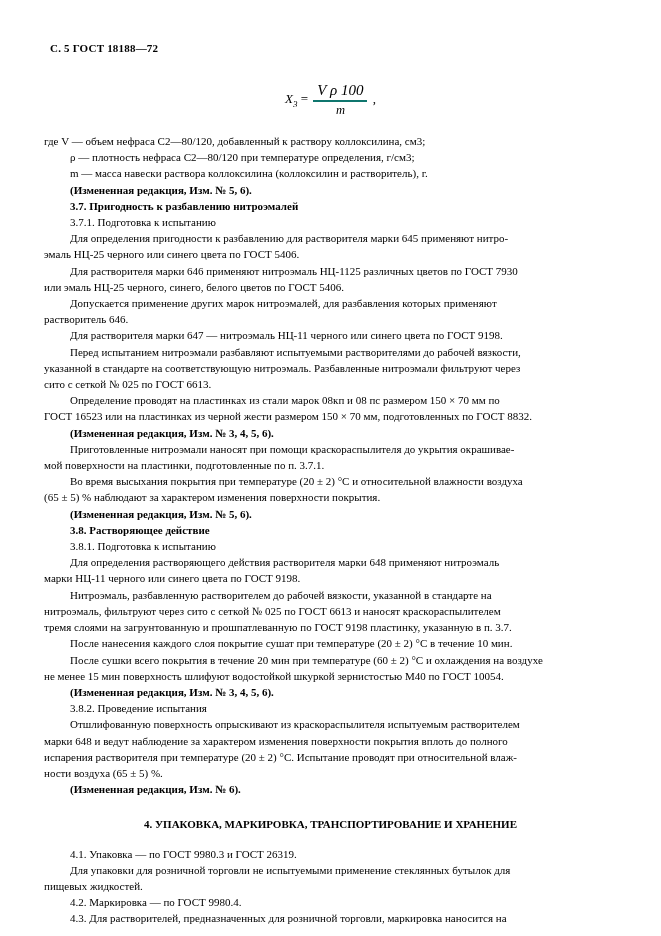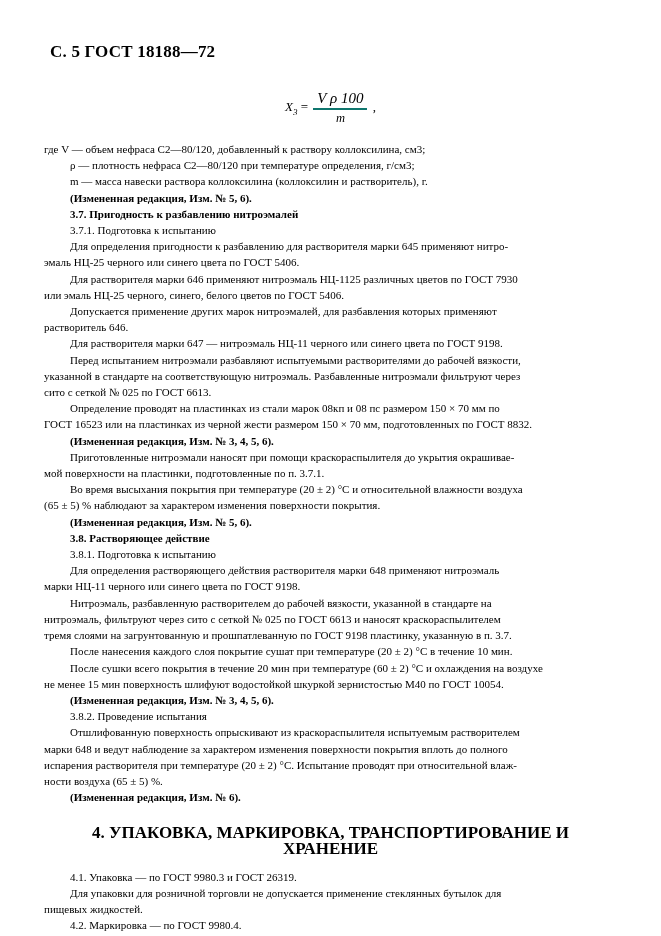--- a/index.html
+++ b/index.html
@@ -15,21 +15,21 @@
   }
   .page {
     position: relative;
     width: 661px;
     height: 936px;
     box-sizing: border-box;
     padding: 42px 44px 20px 44px;
   }
   .header {
     font-family: "Liberation Serif", serif;
-    font-size: 17px;
+    font-size: 11px;
     font-weight: bold;
     letter-spacing: 0.2px;
     margin: 0 0 28px 6px;
   }
   .formula-block {
     text-align: center;
     margin: 0 0 16px 0;
     font-size: 13px;
   }
   .formula {
@@ -79,21 +79,21 @@
   }
   .sec-head {
     font-weight: bold;
     text-indent: 26px;
     margin-top: 1px;
   }
   .big-head {
     font-weight: bold;
     text-align: center;
     text-indent: 0;
-    font-size: 17px;
+    font-size: 11px;
     margin: 20px 0 14px 0;
   }
 </style>
 </head>
 <body>
 
 <div class="page">
 
   <div class="header">С. 5 ГОСТ 18188—72</div>
 
@@ -150,20 +150,20 @@
     <p class="noind">марки 648 и ведут наблюдение за характером изменения поверхности покрытия вплоть до полного</p>
     <p class="noind">испарения растворителя при температуре (20 ± 2) °С. Испытание проводят при относительной влаж-</p>
     <p class="noind">ности воздуха (65 ± 5) %.</p>
     <p class="ind bold">(Измененная редакция, Изм. № 6).</p>
   </div>
 
   <p class="big-head">4.  УПАКОВКА, МАРКИРОВКА, ТРАНСПОРТИРОВАНИЕ И ХРАНЕНИЕ</p>
 
   <div>
     <p class="ind">4.1.  Упаковка —  по ГОСТ 9980.3 и ГОСТ 26319.</p>
-    <p class="ind">Для упаковки для розничной торговли не допускается применение стеклянных бутылок для</p>
+    <p class="ind">Для упаковки для розничной торговли не испытуемыми применение стеклянных бутылок для</p>
     <p class="noind">пищевых жидкостей.</p>
     <p class="ind">4.2.  Маркировка —   по ГОСТ 9980.4.</p>
     <p class="ind">4.3.  Для растворителей, предназначенных для розничной торговли, маркировка наносится на</p>
 
   </div>
 
 </div>
 
 </body></html>

